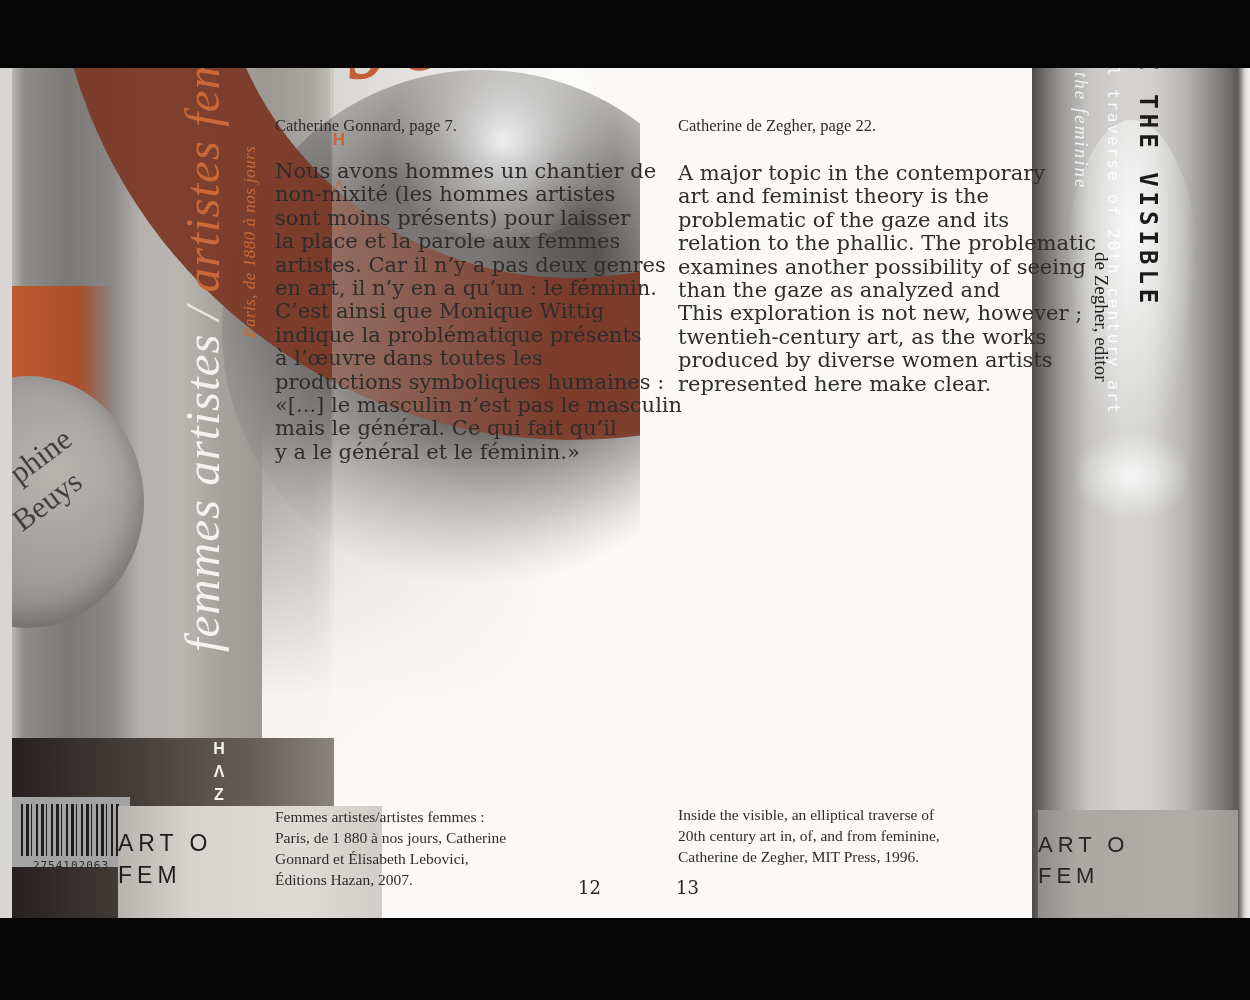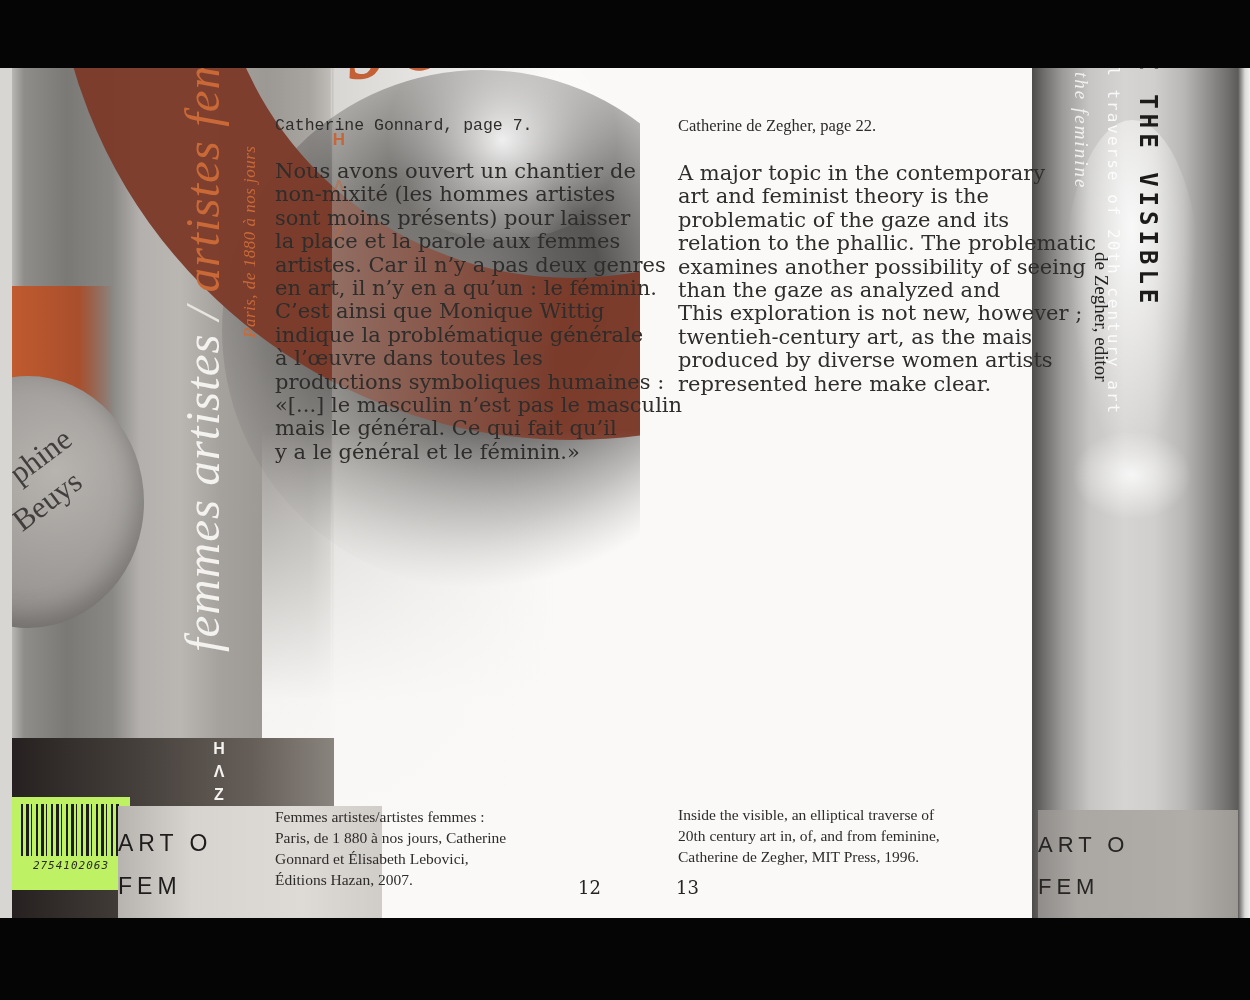--- a/index.html
+++ b/index.html
@@ -55,38 +55,38 @@
     box-shadow:inset -6px -10px 24px rgba(60,58,56,.35);}
   .badge-caption{left:6px;top:432px;transform:rotate(-37deg);font-family:"Liberation Serif",serif;
     font-size:31px;color:#413f3d;line-height:40px;}
   .badge-caption .cap2{margin-left:-26px;display:block;}
   
   .dark-bottom{left:0;top:738px;width:322px;height:180px;
     background:linear-gradient(90deg,#262120,#453f3b 38%,#665f59 75%,#8a847e);}
   .haz-white{left:196px;top:740px;width:22px;text-align:center;
     font-family:"Liberation Sans",sans-serif;font-weight:bold;font-size:16px;color:#f4f2ef;}
   .haz-white div{margin-bottom:5px;}
-  .barcode-label{left:0;top:797px;width:118px;height:93px;background:#bef264;font-style:italic;}
+  .barcode-label{left:0;top:797px;width:118px;height:70px;background:#a3a3a3;}
   .barcode-bars{position:absolute;left:9px;top:7px;right:9px;height:52px;
     background:repeating-linear-gradient(90deg,#1f1d1b 0 2px,rgba(0,0,0,0) 2px 5px,#1f1d1b 5px 8px,rgba(0,0,0,0) 8px 10px,#1f1d1b 10px 11px,rgba(0,0,0,0) 11px 15px);}
   .barcode-digits{position:absolute;left:0;right:0;top:62px;text-align:center;
     font-family:"DejaVu Sans Mono",monospace;font-size:11px;color:#2d2b29;letter-spacing:1px;}
   .lib-label-left{left:106px;top:806px;width:264px;height:112px;
     background:linear-gradient(90deg,#b7b4b0,#d7d4d0 28%,#dedbd7 70%,#d0cdc9);}
   .lib-label-left .lab1{margin-top:24px;}
   .lab1,.lab2{text-align:left;font-family:"Liberation Sans",sans-serif;
     font-size:23px;letter-spacing:5px;color:#1e1d1c;}
-  .lab2{margin-top:16px;}
+  .lab2{margin-top:5px;}
 
   
   .col-header{font-family:"Liberation Serif",serif;font-size:16.5px;color:#2e2c2a;z-index:10;}
   .body-col{font-size:21px;color:#2f2d2b;line-height:23.4px;z-index:10;white-space:nowrap;}
   .french-col{left:275px;top:160px;}
   .english-col{left:678px;top:162px;}
-  .header-fr{left:275px;top:116px;font-family:Liberation Mono, monospace;}
+  .header-fr{left:275px;top:116px;}
   .header-en{left:678px;top:116px;}
   .citation{font-family:"Liberation Serif",serif;font-size:15.5px;color:#2e2c2a;
     line-height:21px;z-index:10;white-space:nowrap;}
   .cit-left{left:275px;top:806px;}
   .cit-right{left:678px;top:804px;}
   .citation .it{}
   .page-num{font-size:18px;color:#262422;z-index:10;font-family:"DejaVu Serif",serif;}
   .pn-12{left:578px;top:877px;}
   .pn-13{left:676px;top:877px;}
 
@@ -152,28 +152,28 @@
   </div>
 </div>
 
 <div class="abs spine-title" style="z-index:6">
   <span class="t-white">femmes artistes</span><span class="t-sep"> / </span><span class="t-orange">artistes femmes</span>
 </div>
 <div class="abs spine-subtitle" style="z-index:6">Paris, de 1880 à nos jours</div>
 
 <div class="abs col-header header-fr">Catherine Gonnard, page 7.</div>
 <div class="abs body-col french-col">
-    <div>Nous avons ouvert un chantier de</div>
+    <div>Nous avons hommes un chantier de</div>
     <div>non-mixité (les hommes artistes</div>
     <div>sont moins présents) pour laisser</div>
     <div>la place et la parole aux femmes</div>
     <div>artistes. Car il n’y a pas deux genres</div>
     <div>en art, il n’y en a qu’un : le féminin.</div>
     <div>C’est ainsi que Monique Wittig</div>
-    <div>indique la problématique générale</div>
+    <div>indique la problématique présents</div>
     <div>à l’œuvre dans toutes les</div>
     <div>productions symboliques humaines :</div>
     <div>«[...] le masculin n’est pas le masculin</div>
     <div>mais le général. Ce qui fait qu’il</div>
     <div>y a le général et le féminin.»</div>
   </div>
 <div class="abs citation cit-left">
   <div class="it">Femmes artistes/artistes femmes :</div>
   <div><span class="it">Paris, de 1 880 à nos jours,</span><span> Catherine</span></div>
   <div>Gonnard et Élisabeth Lebovici,</div>
@@ -183,21 +183,21 @@
 
 <div class="abs col-header header-en">Catherine de Zegher, page 22.</div>
 <div class="abs body-col english-col">
     <div>A major topic in the contemporary</div>
     <div>art and feminist theory is the</div>
     <div>problematic of the gaze and its</div>
     <div>relation to the phallic. The problematic</div>
     <div>examines another possibility of seeing</div>
     <div>than the gaze as analyzed and</div>
     <div>This exploration is not new, however ;</div>
-    <div>twentieh-century art, as the mais</div>
+    <div>twentieh-century art, as the works</div>
     <div>produced by diverse women artists</div>
     <div>represented here make clear.</div>
   </div>
 <div class="abs citation cit-right">
   <div class="it">Inside the visible, an elliptical traverse of</div>
   <div class="it">20th century art in, of, and from feminine,</div>
   <div>Catherine de Zegher, MIT Press, 1996.</div>
 </div>
 <div class="abs page-num pn-13">13</div>
 

